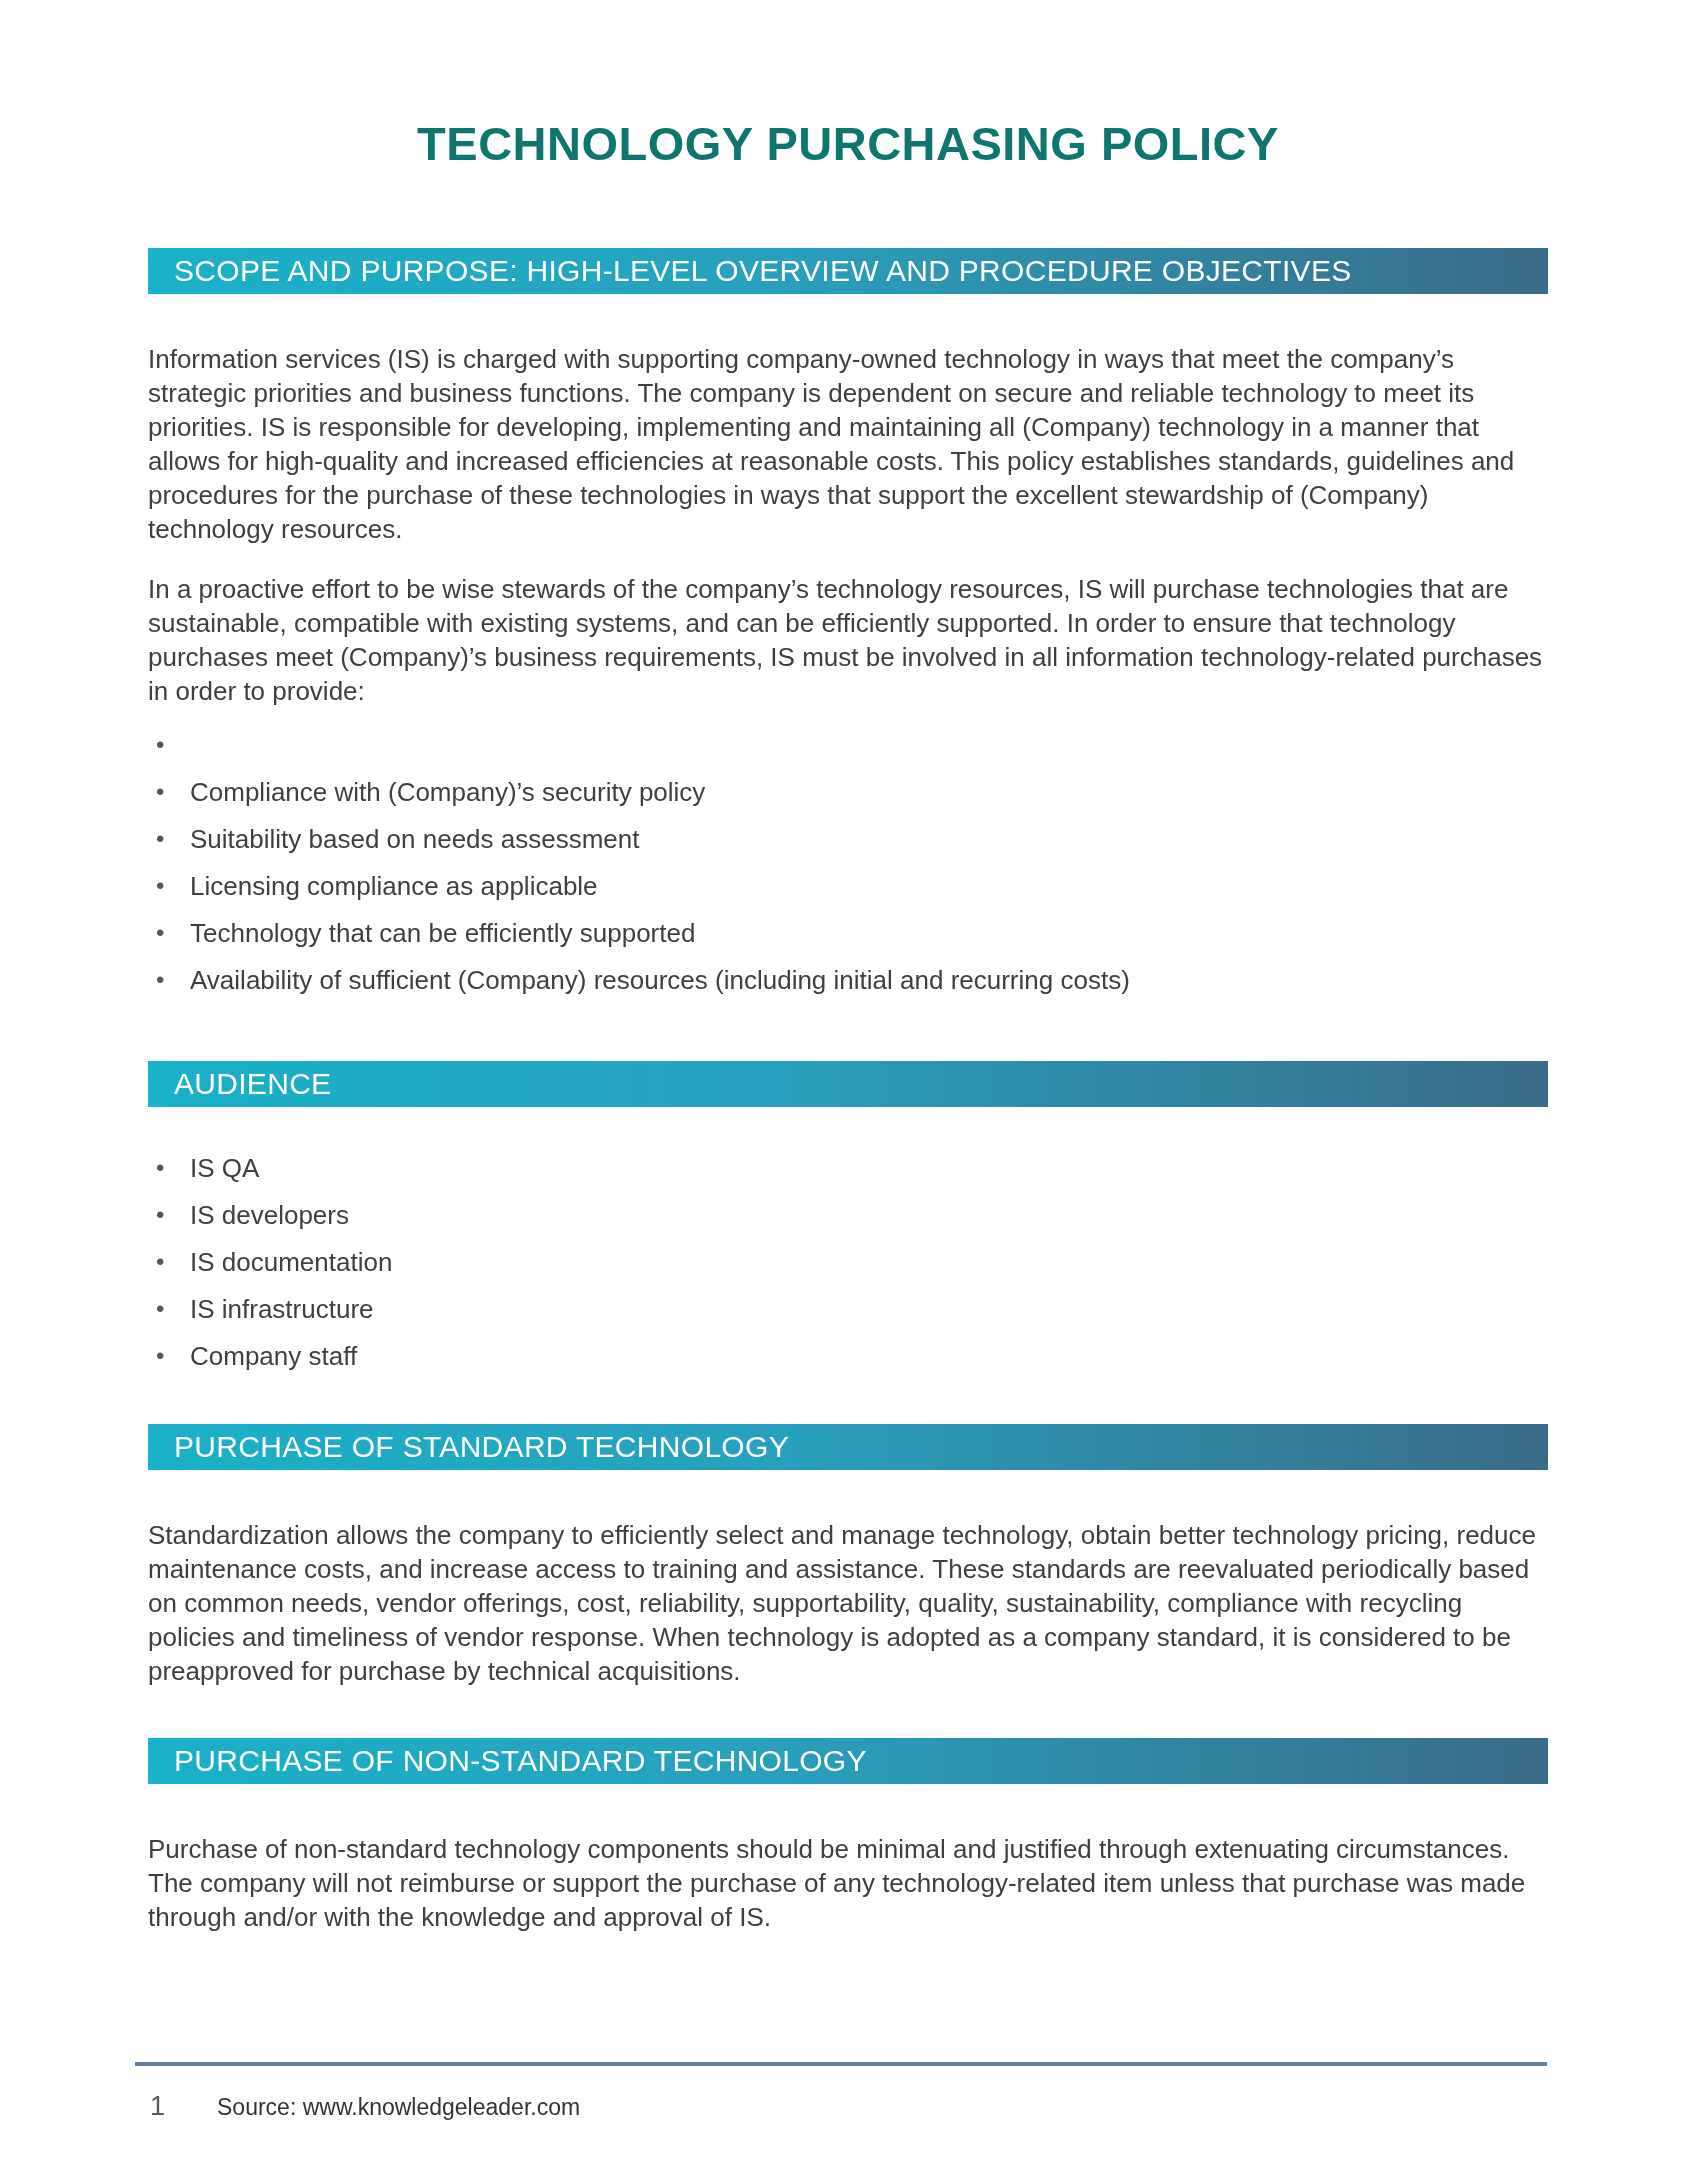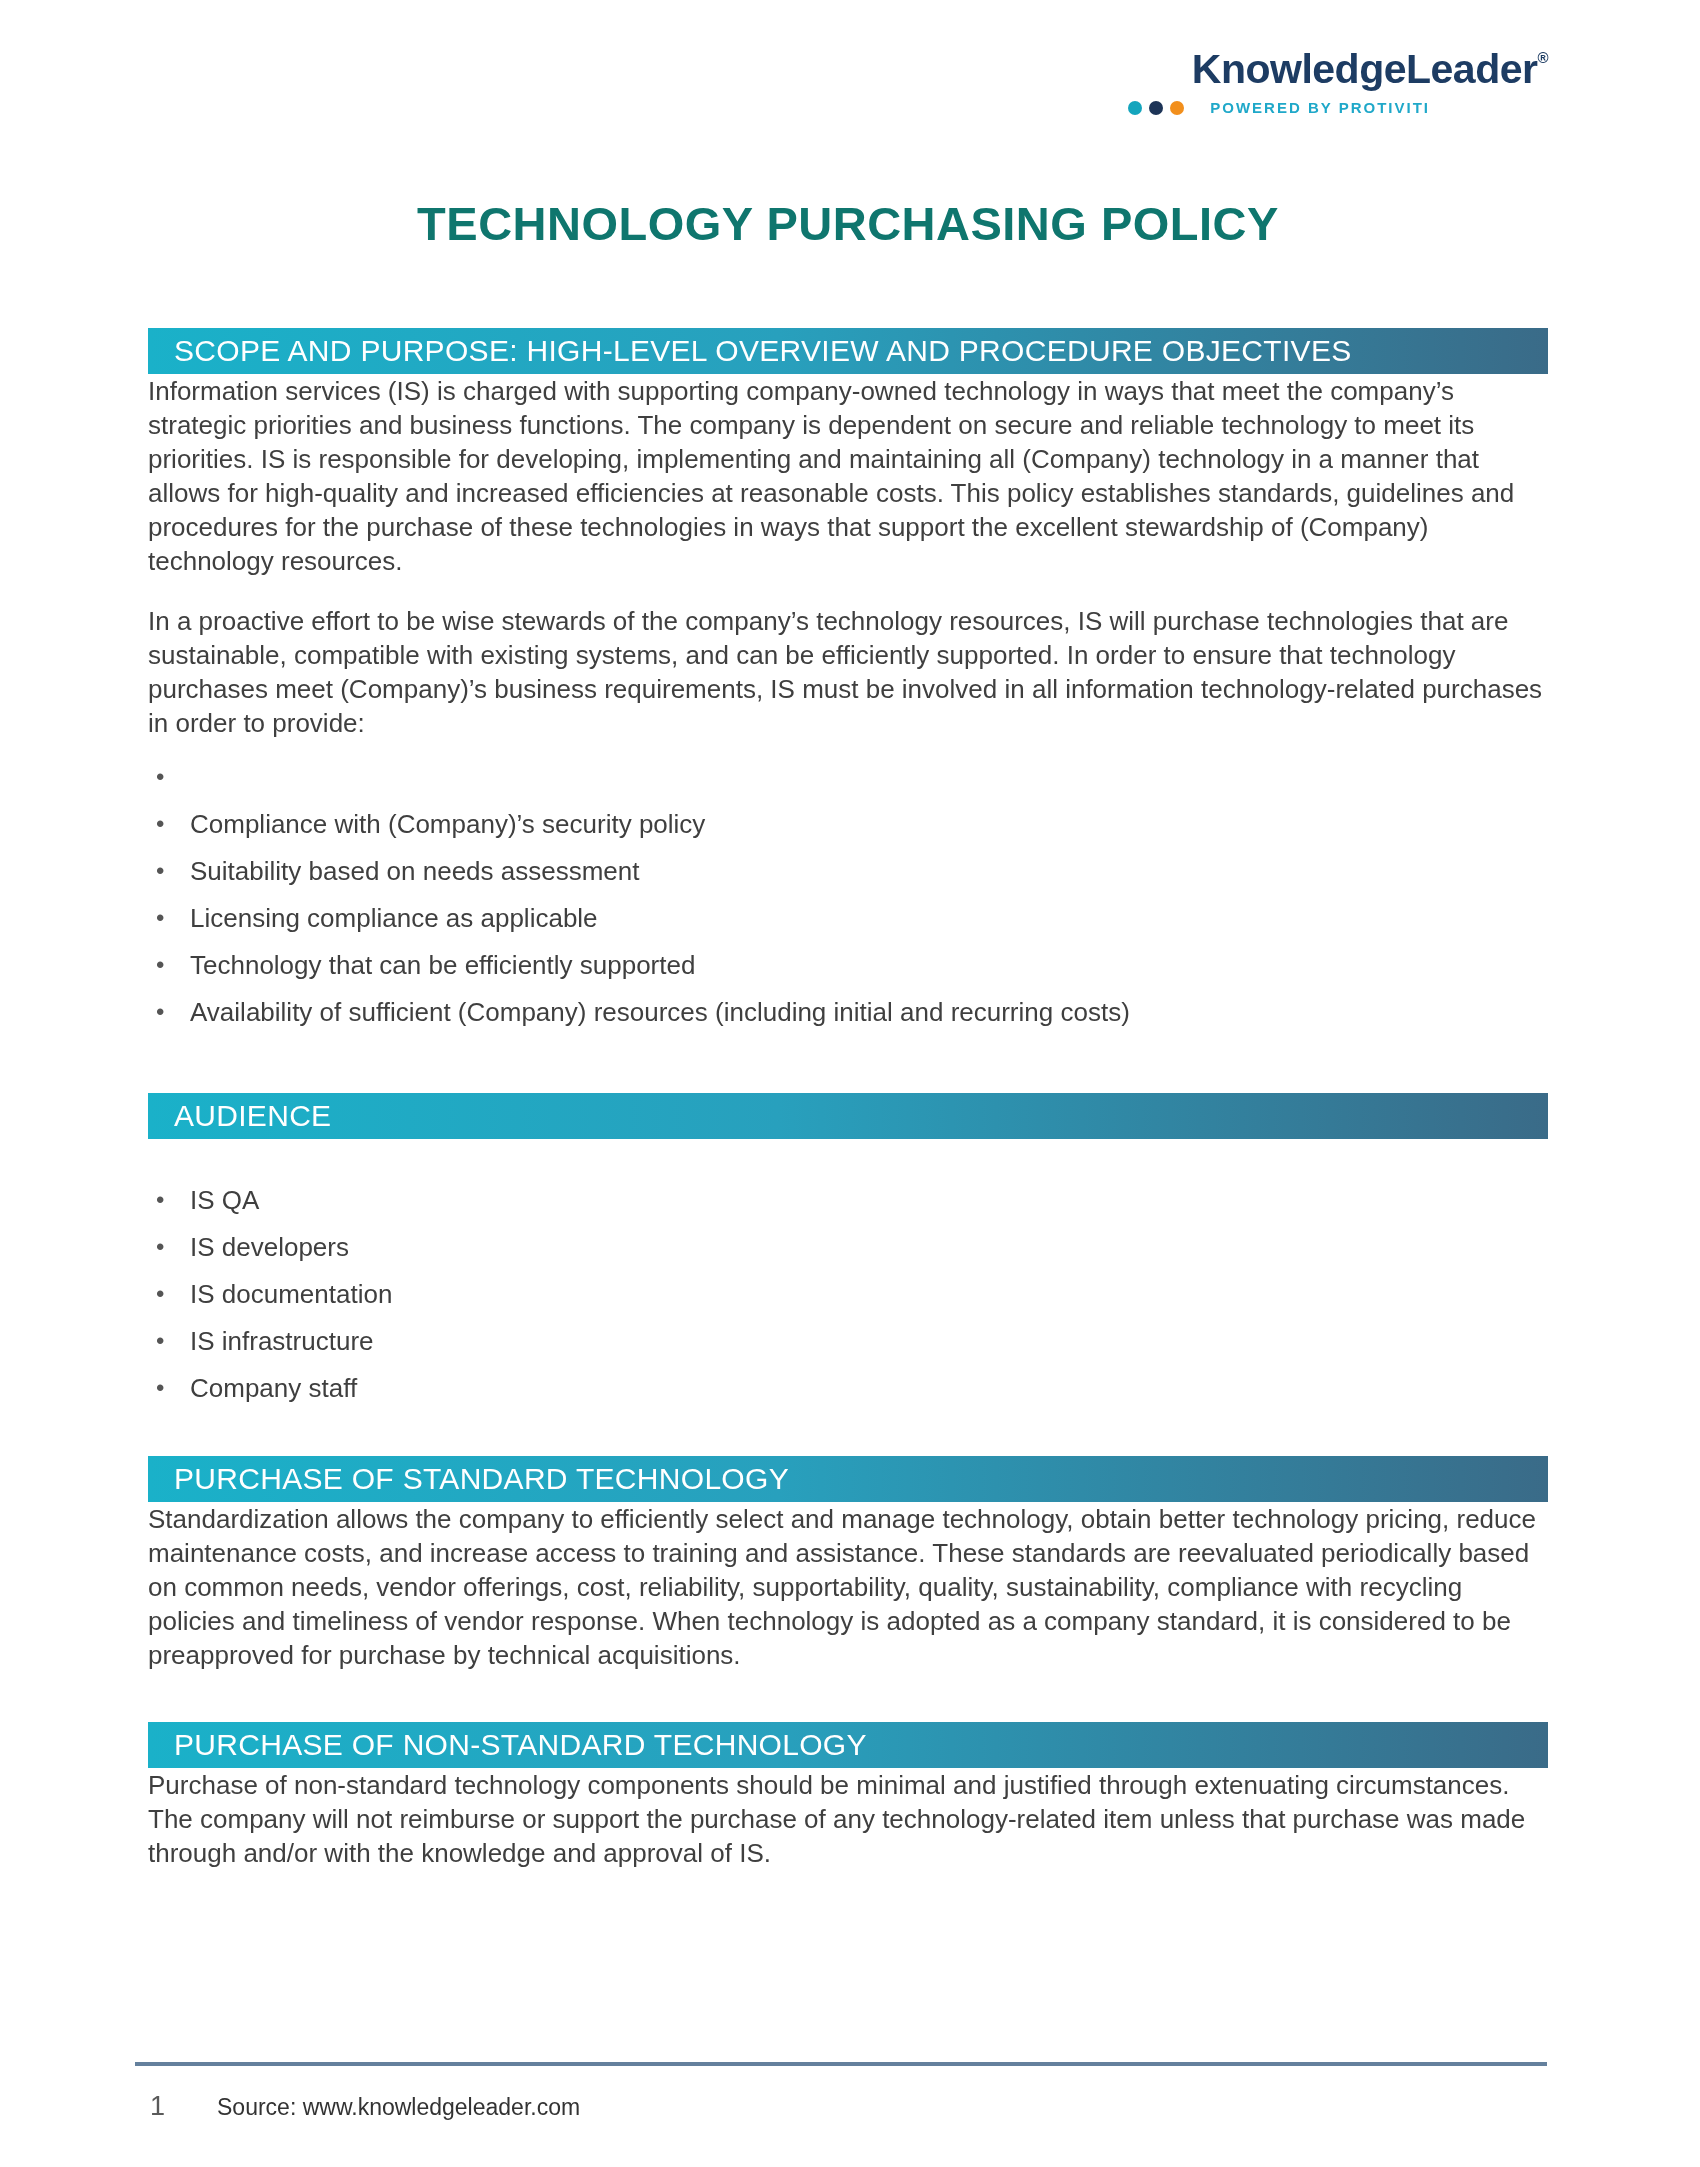--- a/index.html
+++ b/index.html
@@ -86,21 +86,21 @@
   .bar-3 { margin-top: 51px; }
   .bar-4 { margin-top: 50px; }
 
   
   .para {
     font-size: 26px;
     line-height: 34px;
     color: #3f3f3f;
     margin: 0;
   }
-  .para-first { }
+  .para-first { margin-top: 48px; }
   .para-next  { margin-top: 26px; }
 
   ul.bullets {
     list-style: none;
     margin: 20px 0 0 0;
     padding: 0;
   }
   ul.bullets li {
     display: flex;
     align-items: flex-start;
@@ -144,31 +144,20 @@
     color: #333333;
     margin-left: 52px;
     margin-top: 6px;
   }
 </style>
 </head>
 <body>
 
 <div class="page">
 
-  <div class="brand-block">
-    <div class="brand-logo"><span>KnowledgeLeader</span><sup>®</sup></div>
-    <div class="brand-sub">
-      <div class="dots">
-        <span class="dot dot-teal"></span>
-        <span class="dot dot-navy"></span>
-        <span class="dot dot-orange"></span>
-      </div>
-      <span class="brand-tagline">POWERED BY PROTIVITI</span>
-    </div>
-  </div>
 
   <div class="doc-title">TECHNOLOGY PURCHASING POLICY</div>
 
   <div class="section-bar bar-1">SCOPE AND PURPOSE: HIGH-LEVEL OVERVIEW AND PROCEDURE OBJECTIVES</div>
 
   <p class="para para-first">Information services (IS) is charged with supporting company-owned technology in ways that meet the company’s strategic priorities and business functions. The company is dependent on secure and reliable technology to meet its priorities. IS is responsible for developing, implementing and maintaining all (Company) technology in a manner that allows for high-quality and increased efficiencies at reasonable costs. This policy establishes standards, guidelines and procedures for the purchase of these technologies in ways that support the excellent stewardship of (Company) technology resources.</p>
   <p class="para para-next">In a proactive effort to be wise stewards of the company’s technology resources, IS will purchase technologies that are sustainable, compatible with existing systems, and can be efficiently supported. In order to ensure that technology purchases meet (Company)’s business requirements, IS must be involved in all information technology-related purchases in order to provide:</p>
 
   <ul class="bullets">
     <li>

